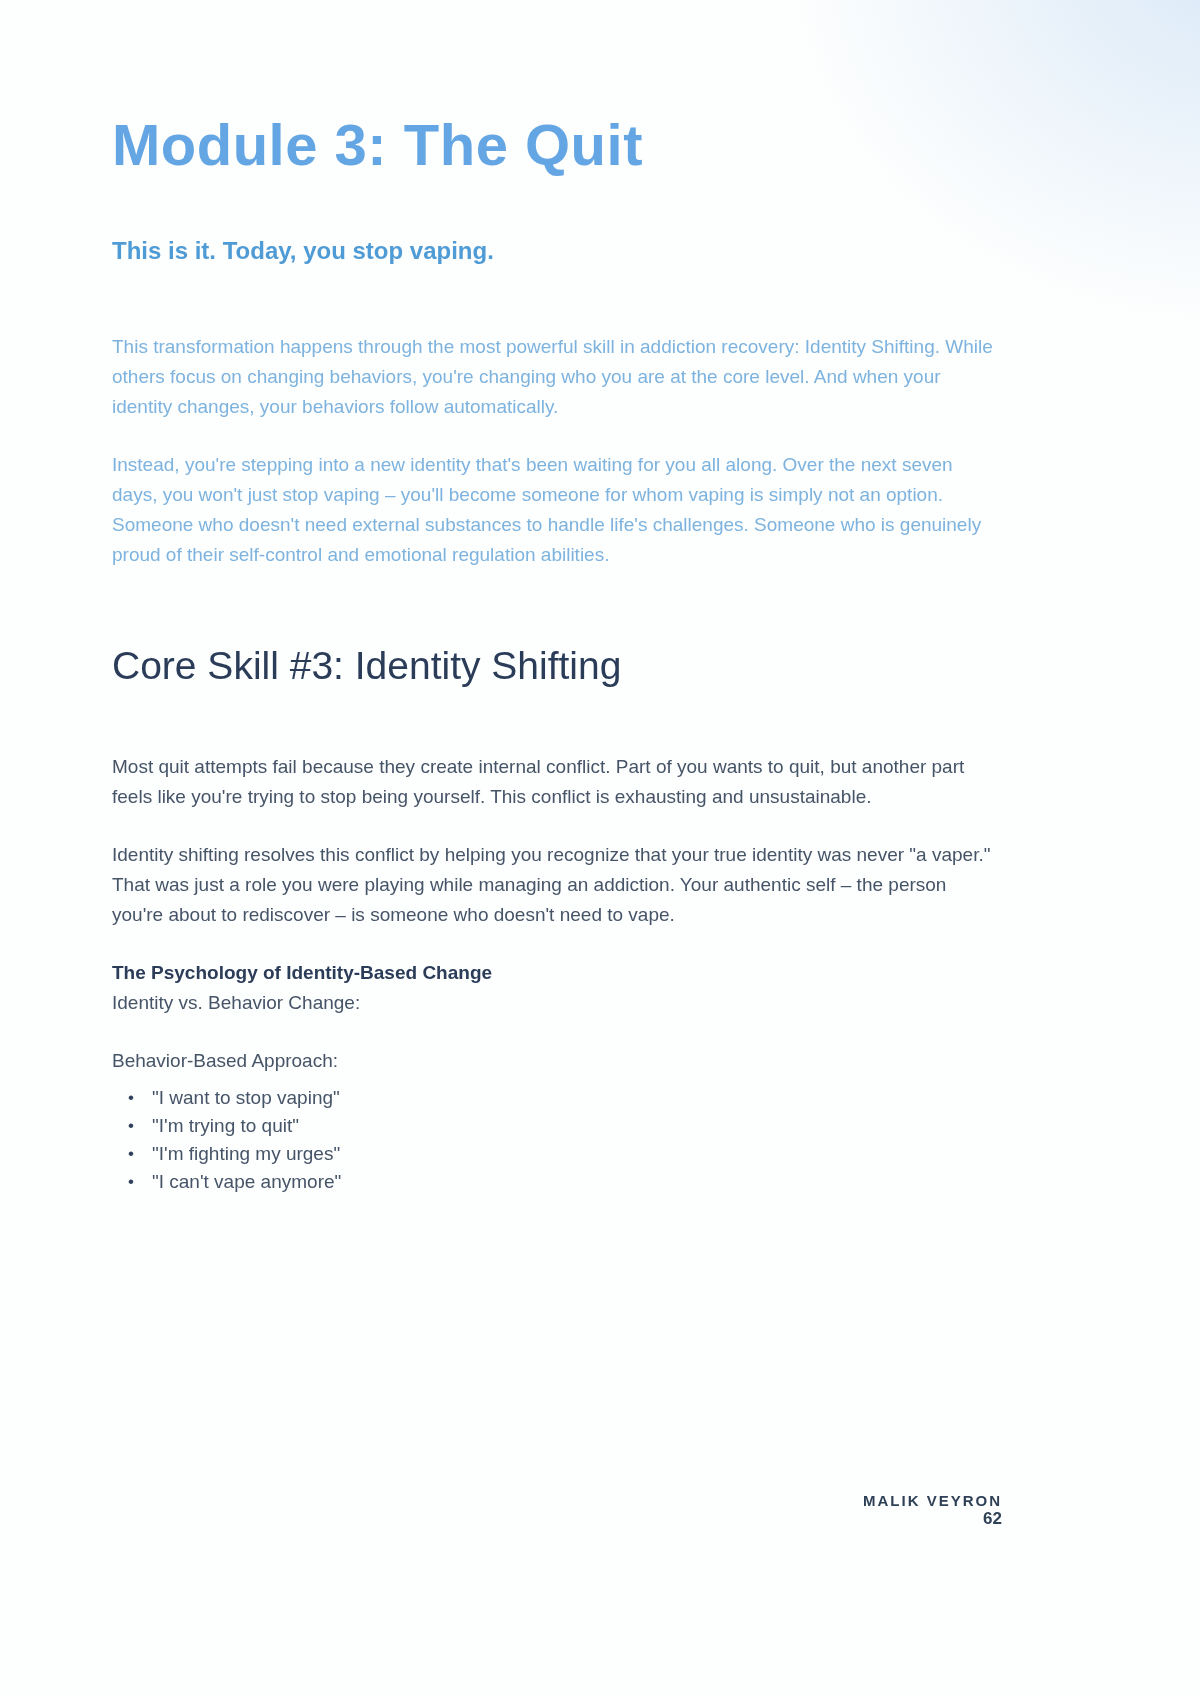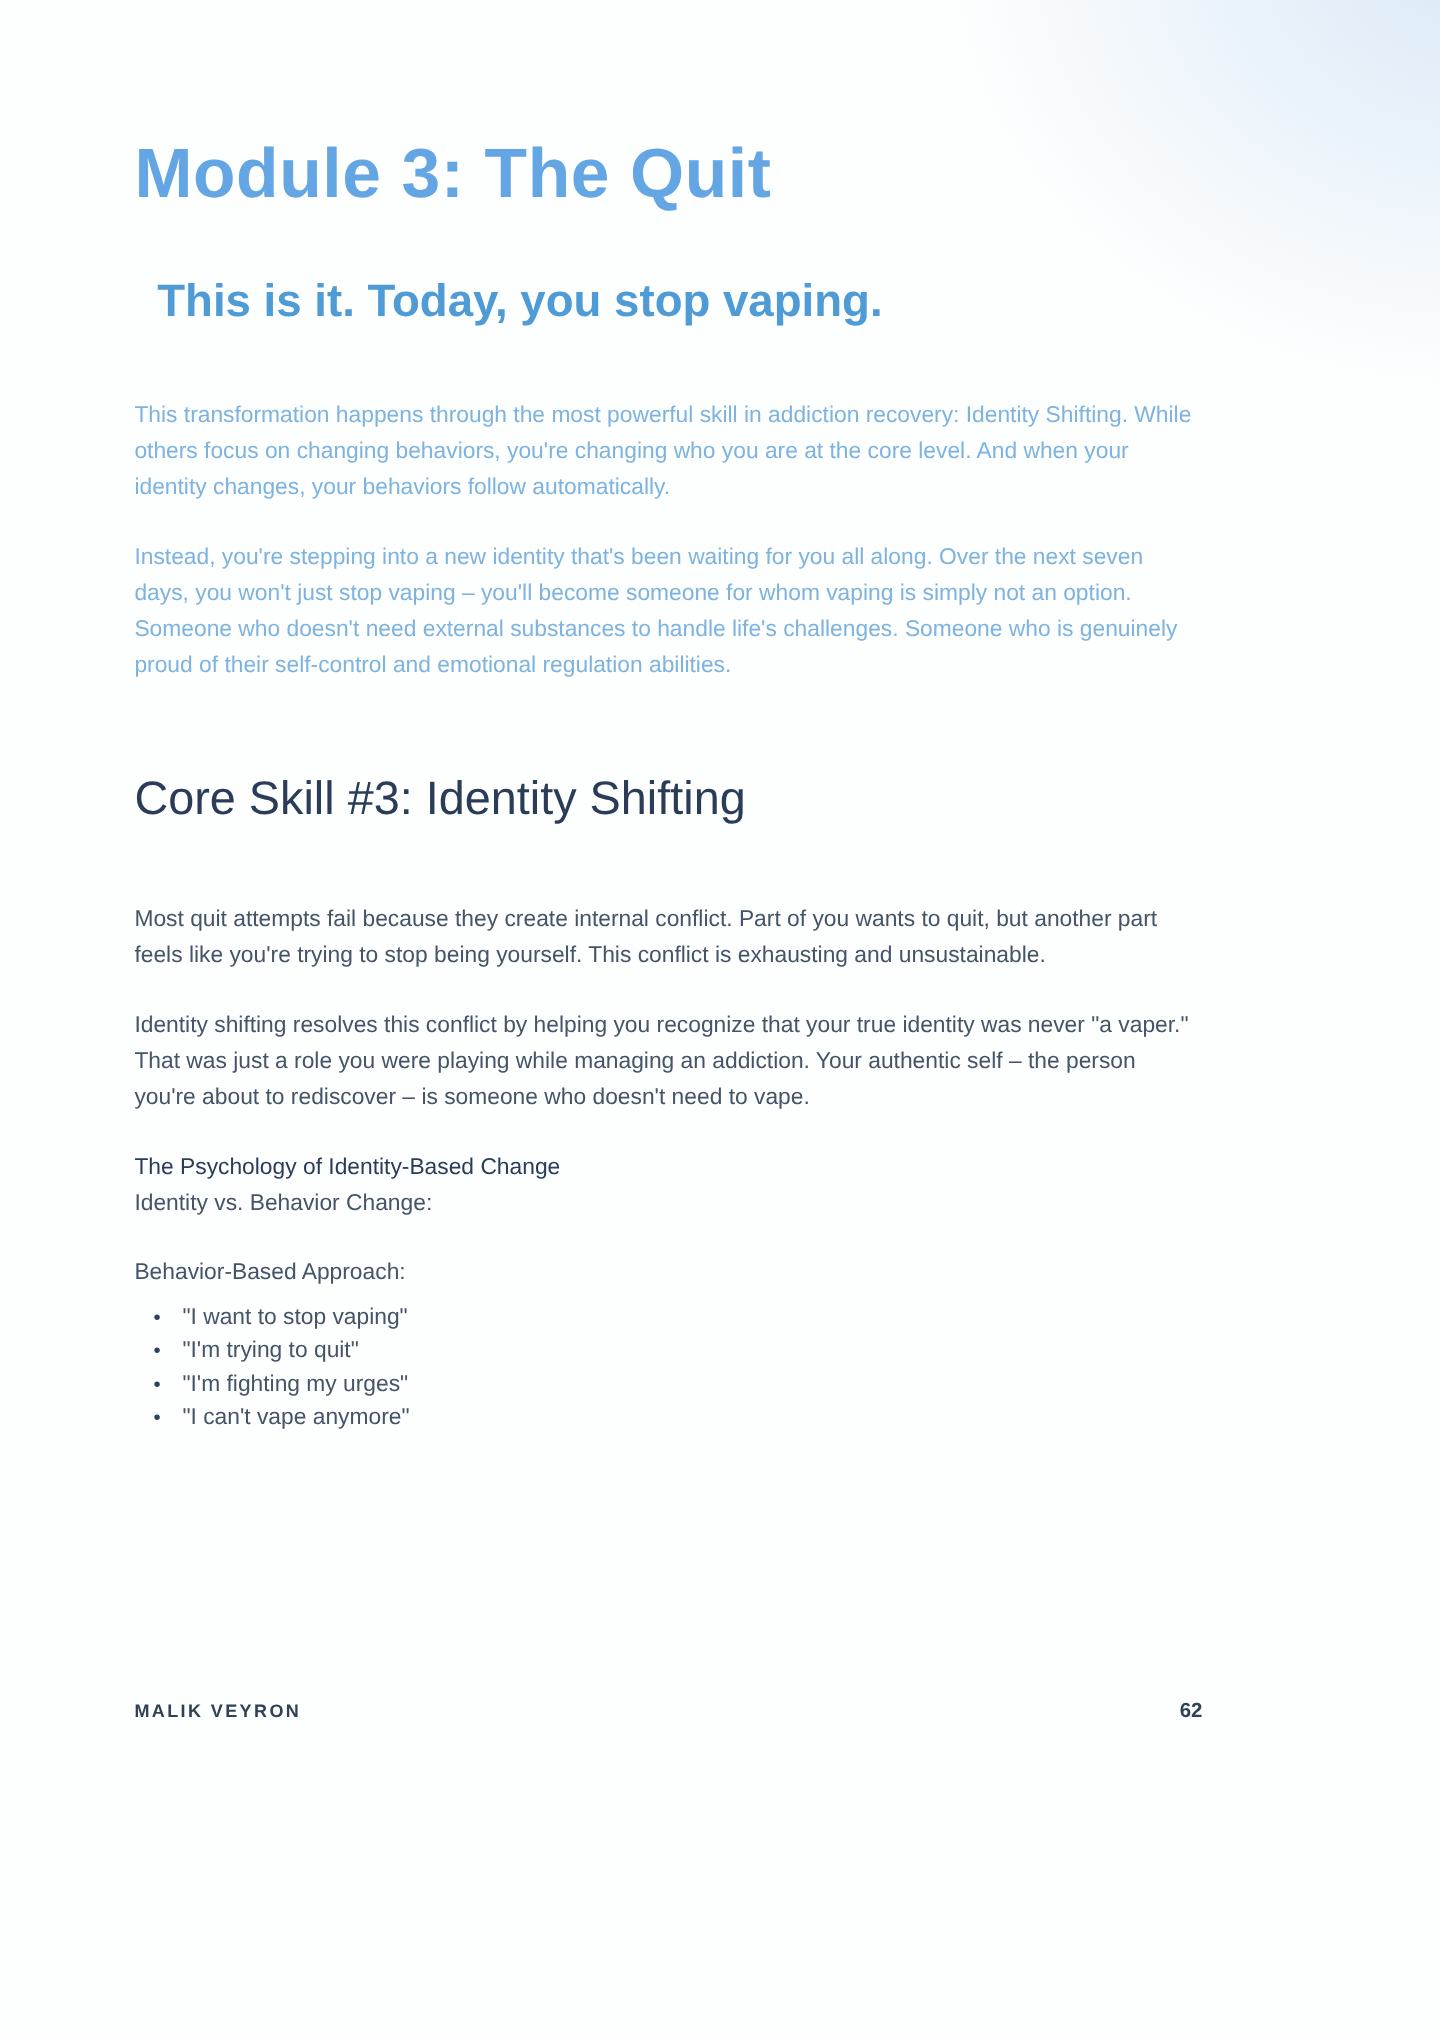--- a/index.html
+++ b/index.html
@@ -29,26 +29,25 @@
     font-size: 58px;
     line-height: 71px;
     font-weight: bold;
     color: #64a6e3;
     letter-spacing: 0.5px;
     margin-bottom: 52px;
   }
   h1.title span { display: block; }
 
   h2.subtitle {
-    font-size: 38px;
+    font-size: 24px;
     line-height: 38px;
     font-weight: bold;
     color: #4f9bd5;
     margin-bottom: 62px;
-    margin-left: 19px;
   }
 
   p.intro-p {
     font-size: 19px;
     line-height: 30px;
     color: #7db3de;
     margin-bottom: 28px;
   }
 
   h3.section-heading {
@@ -69,21 +68,21 @@
 
   .subhead-block {
     margin-top: 28px;
     margin-bottom: 28px;
     font-size: 19px;
     line-height: 30px;
     color: #2f405c;
   }
   .subhead-block .subhead-bold {
     display: block;
-    font-weight: normal;
+    font-weight: bold;
     color: #2b3c59;
   }
   .subhead-block .subhead-line {
     display: block;
     color: #465468;
   }
 
   p.list-title {
     font-size: 19px;
     line-height: 30px;
@@ -102,25 +101,26 @@
     width: 24px;
     margin-left: 16px;
     flex: 0 0 auto;
     color: #2f405c;
     font-size: 17px;
   }
 
   .footer {
     position: absolute;
     left: 112px;
-    top: 1416px;
+    top: 1492px;
     width: 890px;
     display: flex;
     justify-content: space-between;
-    align-items: center;
+    align-items: flex-end;
+    flex-direction: column;
   }
   .footer .author {
     font-size: 15px;
     font-weight: bold;
     letter-spacing: 2px;
     color: #2f4157;
   }
   .footer .page-num {
     font-size: 17px;
     font-weight: bold;

